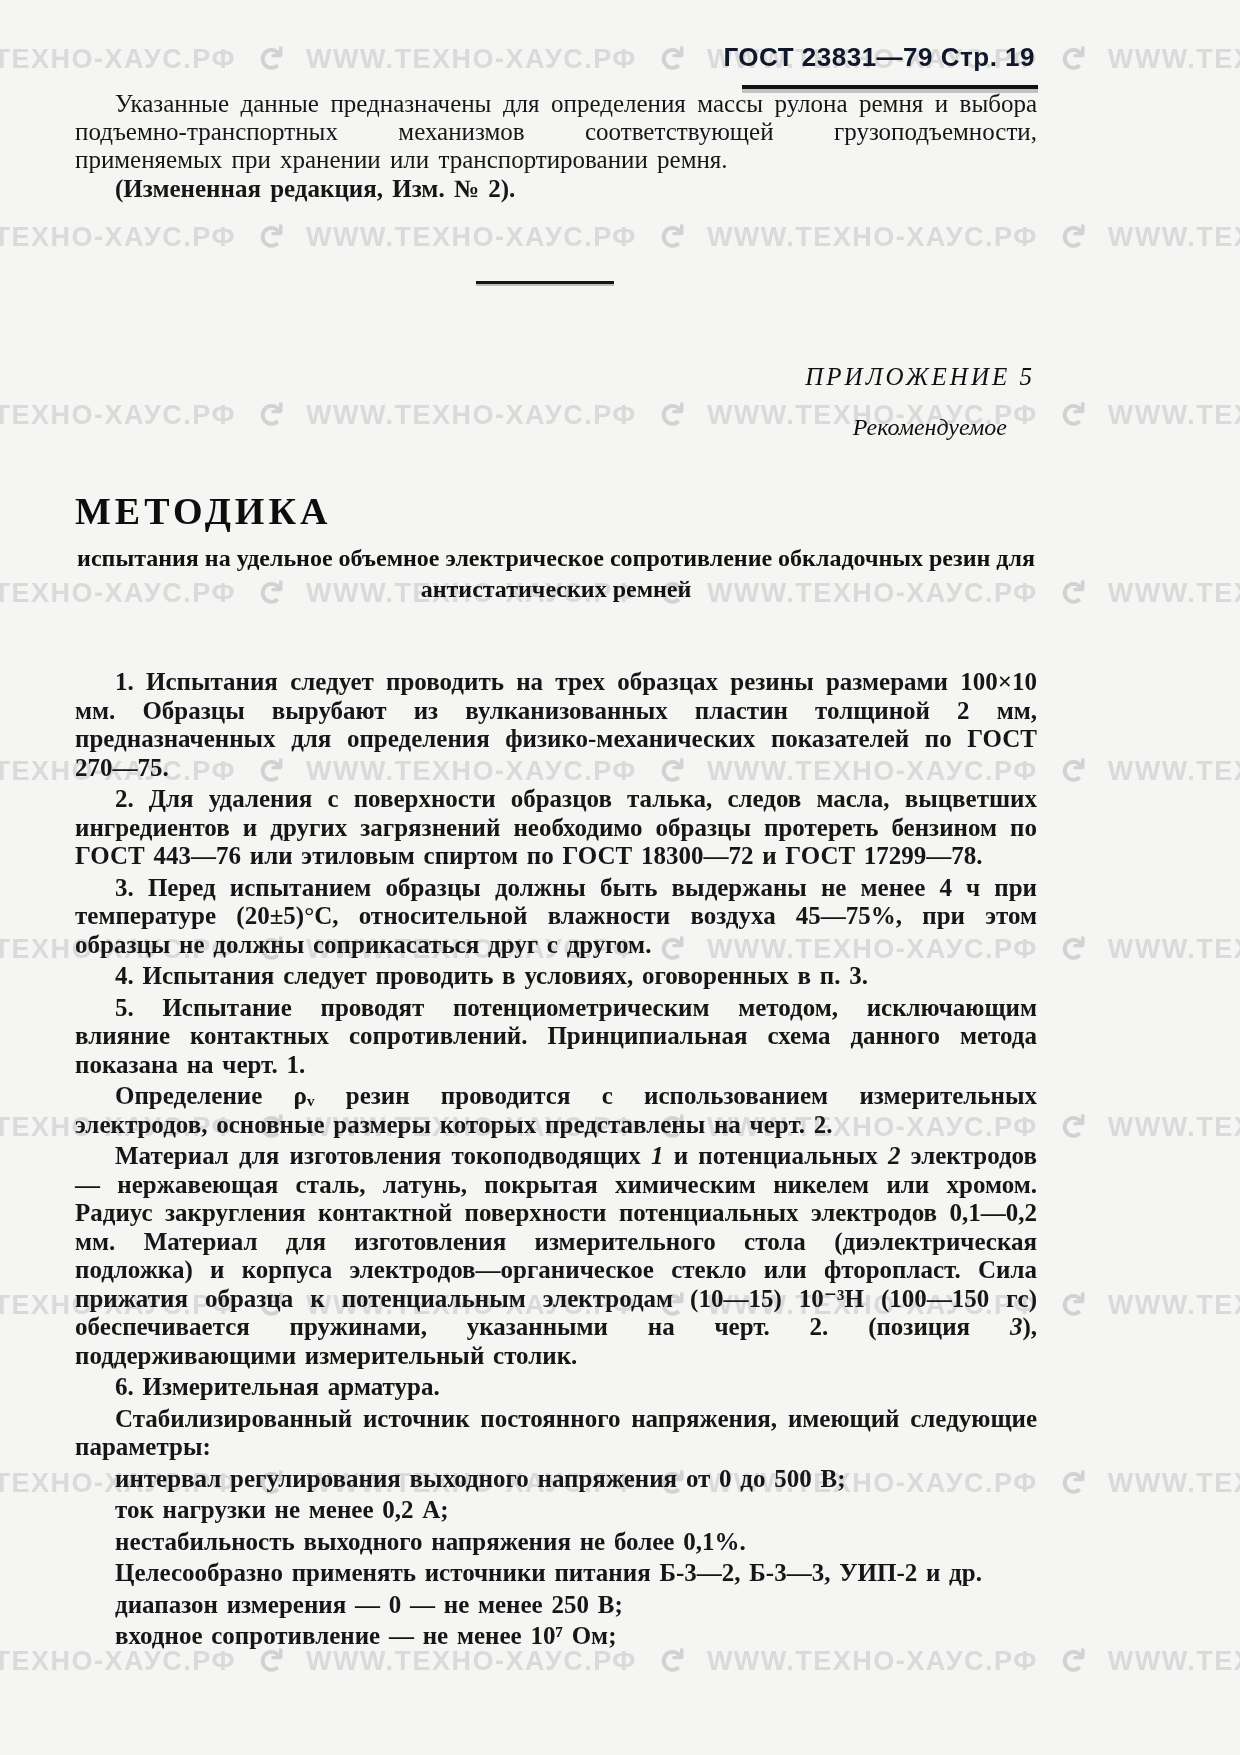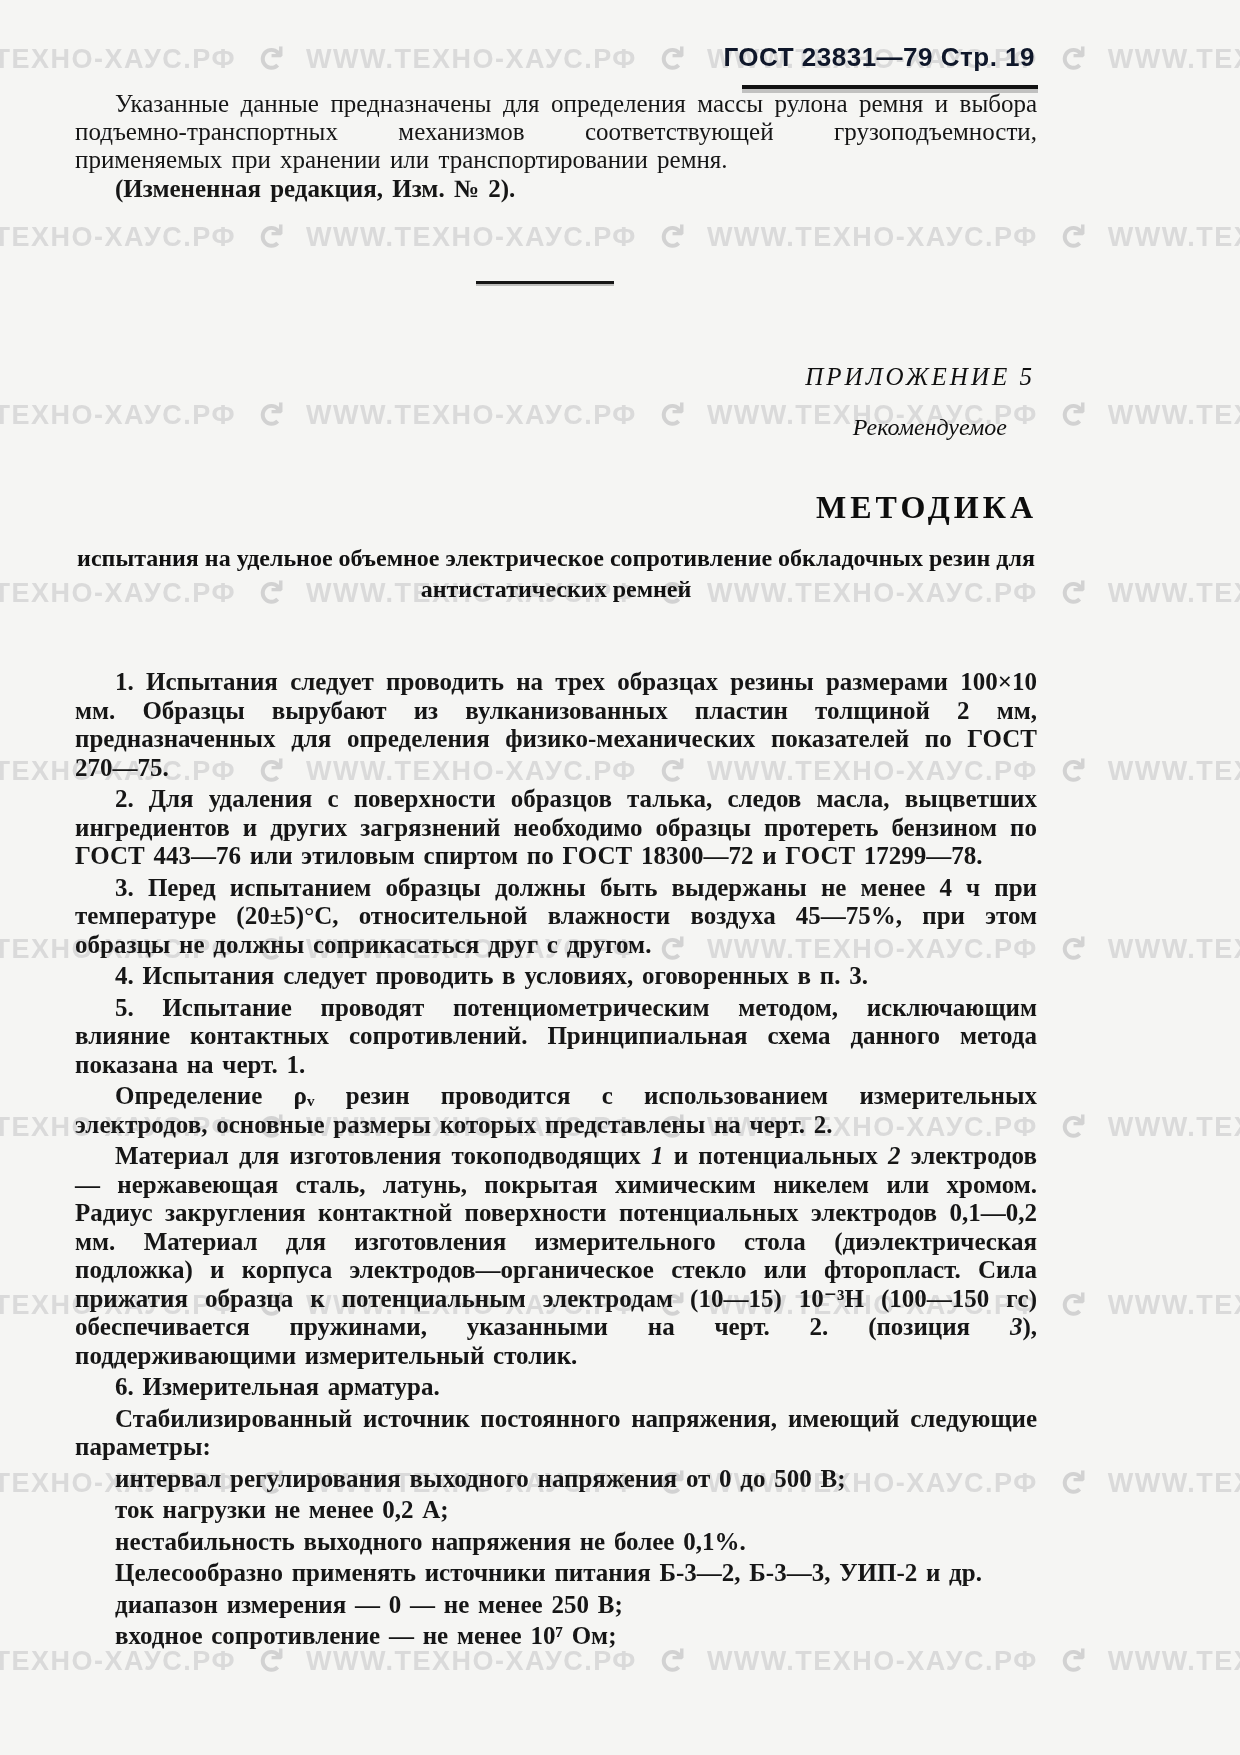--- a/index.html
+++ b/index.html
@@ -48,21 +48,21 @@
   }
   .appendix{
     position:absolute;top:362px;right:205px;
     font-style:italic;text-align:right;
     font-size:25px;line-height:30px;color:#101010;
   }
   .appendix .label{letter-spacing:3px;font-weight:500;}
   .appendix .note{margin-top:20px;padding-right:28px;font-size:24px;}
   .method-title{
     position:absolute;top:489px;left:75px;width:962px;
-    text-align:right;font-weight:bold;font-size:32px;letter-spacing:4px;
+    text-align:left;font-weight:bold;font-size:38px;letter-spacing:4px;
     color:#0d0d0d;
   }
   .method-subtitle{
     position:absolute;top:543px;left:75px;width:962px;
     text-align:center;font-weight:bold;font-size:24px;line-height:31px;
     color:#111;
   }
   .body-text{
     position:absolute;top:668px;left:75px;width:962px;
     font-size:25px;line-height:28.5px;text-align:justify;word-spacing:2.5px;font-weight:bold;

